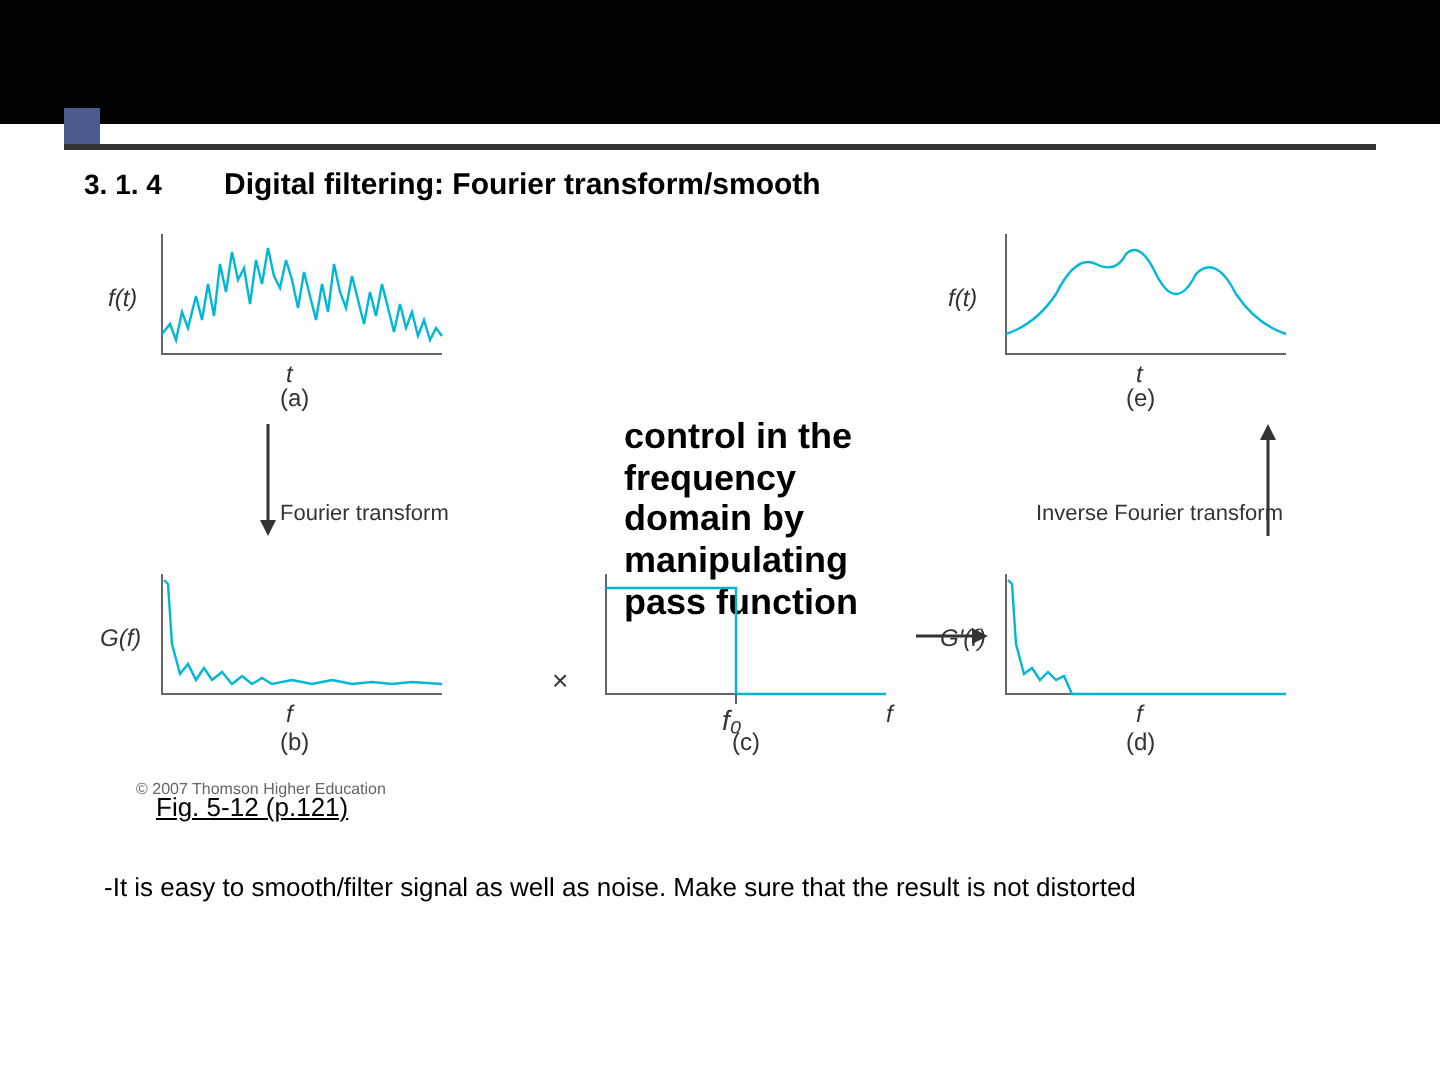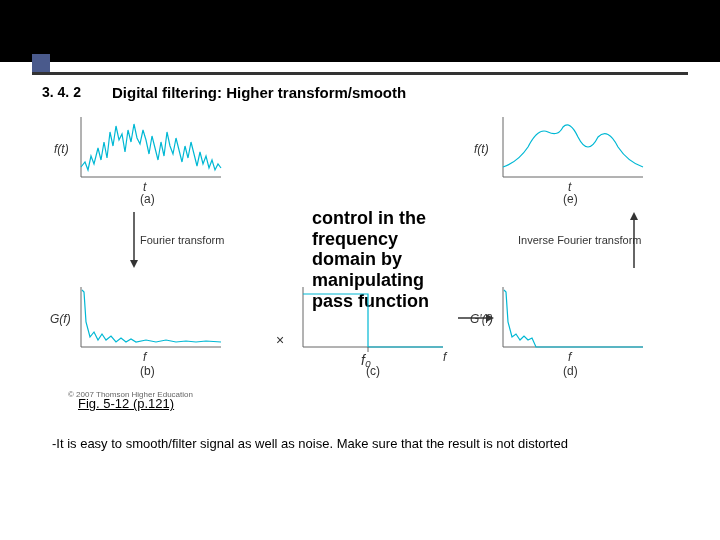--- a/index.html
+++ b/index.html
@@ -8,40 +8,40 @@
   .top-black { position: absolute; top: 0; left: 0; width: 720px; height: 62px; background: #000; }
   .square { position: absolute; top: 54px; left: 32px; width: 18px; height: 18px; background: #4a5a8c; }
   .hr { position: absolute; top: 72px; left: 32px; width: 656px; height: 3px; background: #333; }
   .section-num { position: absolute; top: 84px; left: 42px; font-size: 14px; font-weight: bold; color: #000; }
   .section-title { position: absolute; top: 84px; left: 112px; font-size: 15px; font-weight: bold; color: #000; }
   .figure-area { position: absolute; top: 112px; left: 68px; width: 600px; height: 270px; }
   .panel { position: absolute; border: 0; }
   .ylabel { position: absolute; font-size: 12px; color: #333; font-style: italic; }
   .xlabel { position: absolute; font-size: 12px; color: #333; font-style: italic; text-align: center; }
   .plabel { position: absolute; font-size: 12px; color: #333; text-align: center; }
-  .ft-label { position: absolute; font-size: 11px; color: #333; }
+  .ft-label { position: absolute; font-size: 11px; color: #333; margin-top: 17px; }
   .arrow { position: absolute; }
   .center-text { position: absolute; top: 96px; left: 244px; width: 150px; font-size: 18px; font-weight: bold; color: #000; line-height: 1.15; }
   .mult { position: absolute; top: 220px; left: 208px; font-size: 14px; color: #333; }
   .copyright { position: absolute; top: 278px; left: 0; font-size: 8px; color: #666; }
   .fig-cap { position: absolute; top: 396px; left: 78px; font-size: 13px; color: #000; text-decoration: underline; text-align: center; }
   .bullet1 { position: absolute; top: 436px; left: 52px; width: 640px; font-size: 13px; color: #000; line-height: 1.2; }
   .bullet2 { position: absolute; top: 446px; left: 52px; width: 640px; font-size: 13px; color: #000; line-height: 1.2; }
   .axisline { stroke: #666; stroke-width: 1; fill: none; }
   .dataline { stroke: #00b8d4; stroke-width: 1.2; fill: none; }
 </style>
 </head>
 <body>
 
 <div class="slide">
   <div class="top-black"></div>
   <div class="square"></div>
   <div class="hr"></div>
-  <div class="section-num">3. 4. 2</div>
-  <div class="section-title">Digital filtering: Higher transform/smooth</div>
+  <div class="section-num">3. 1. 4</div>
+  <div class="section-title">Digital filtering: Fourier transform/smooth</div>
 
   <div class="figure-area">
 
     <div class="ylabel" style="top:30px;left:-14px">f(t)</div>
     <svg class="panel" style="top:0;left:8px" width="150" height="75">
       <polyline class="axisline" points="5,5 5,65 145,65"></polyline>
       <path class="dataline" d="M5,55 L9,50 L12,58 L15,44 L18,52 L22,36 L25,48 L28,30 L31,46 L34,20 L37,34 L40,14 L43,28 L46,22 L49,40 L52,18 L55,30 L58,12 L61,26 L64,32 L67,18 L70,28 L73,42 L76,24 L79,36 L82,48 L85,30 L88,44 L91,20 L94,34 L97,42 L100,26 L103,38 L106,50 L109,34 L112,46 L115,30 L118,42 L121,54 L124,40 L127,52 L130,44 L133,56 L136,48 L139,58 L142,52 L145,56"></path>
     </svg>
     <div class="xlabel" style="top:68px;left:75px">t</div>
     <div class="plabel" style="top:80px;left:72px">(a)</div>

